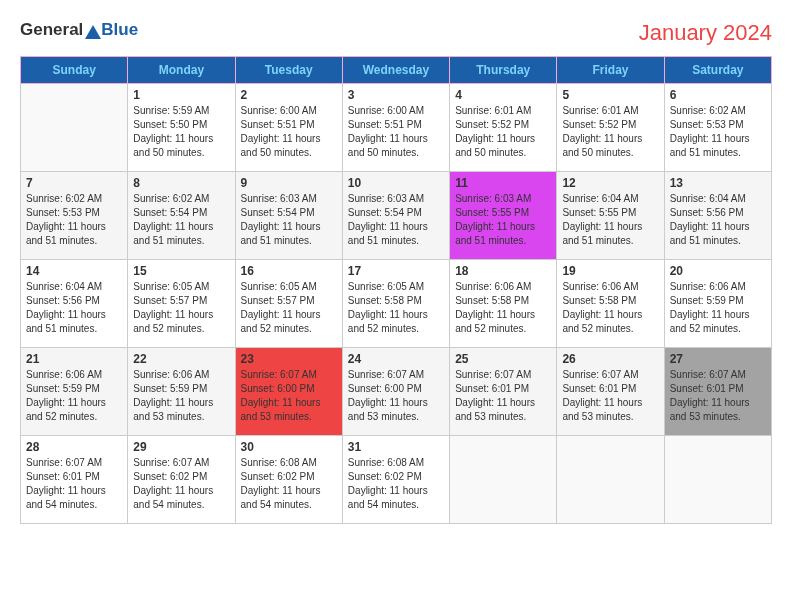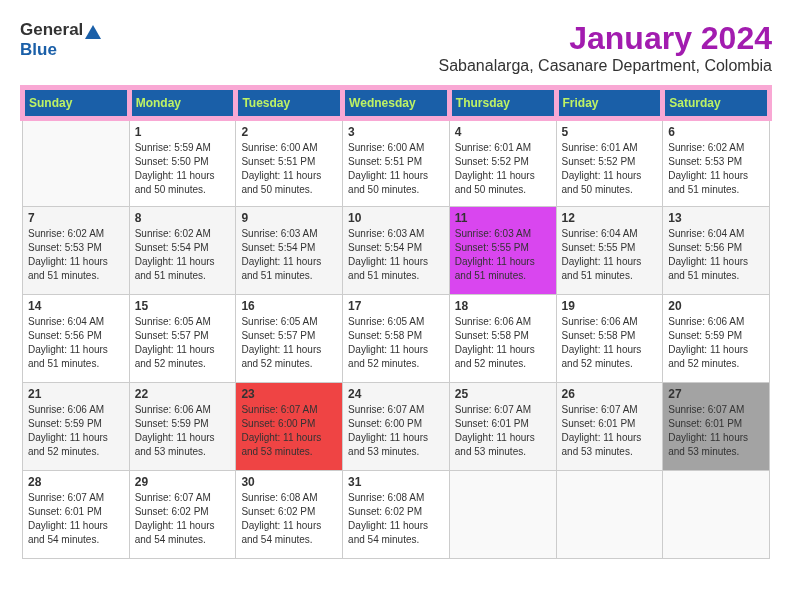--- a/index.html
+++ b/index.html
@@ -11,47 +11,47 @@
       padding: 20px;
     }
     .header-area {
       display: flex;
       justify-content: space-between;
       align-items: flex-start;
       margin-bottom: 10px;
     }
     .logo {
       display: flex;
-      flex-direction: column;
+      flex-direction: row;
       font-size: 13px;
     }
     .title-area {
       text-align: right;
     }
     .month-title {
-      font-size: 32px;
-      color: #a21caf;
-      font-weight: bold;
+      font-size: 22px;
+      color: #ef4444;
+      font-weight: normal;
     }
     .subtitle {
       font-size: 16px;
       color: #333;
     }
     .calendar-table {
       width: 100%;
       border-collapse: collapse;
       font-size: 11px;
     }
     .calendar-table th {
       background: #1a5fa8;
-      color: #bef264;
+      color: #7dd3fc;
       padding: 6px 4px;
-      text-align: left;
+      text-align: center;
       font-size: 12px;
-      border: 5px solid #f9a8d4;
+      border: 1px solid #f9a8d4;
     }
     .calendar-table td {
       border: 1px solid #ccc;
       vertical-align: top;
       padding: 4px 5px;
       width: calc(100% / 7);
       min-height: 80px;
       height: 88px;
       color: #333;
     }
@@ -78,21 +78,20 @@
   <div class="logo">
     <div>
       <span style="font-size:17px;font-weight:bold;color:#333;">General</span><span style="display:inline-block;width:0;height:0;border-left:8px solid transparent;border-right:8px solid transparent;border-bottom:14px solid #1a5fa8;margin-left:2px;vertical-align:middle;"></span>
     </div>
     <div>
       <span style="font-size:17px;font-weight:bold;color:#1a5fa8;">Blue</span>
     </div>
   </div>
   <div class="title-area">
     <div class="month-title">January 2024</div>
-    <div class="subtitle">Sabanalarga, Casanare Department, Colombia</div>
   </div>
 </div>
 
 <table class="calendar-table">
   <thead>
     <tr id="weekday-header">
         <th>Sunday</th>
         <th>Monday</th>
         <th>Tuesday</th>
         <th>Wednesday</th>

